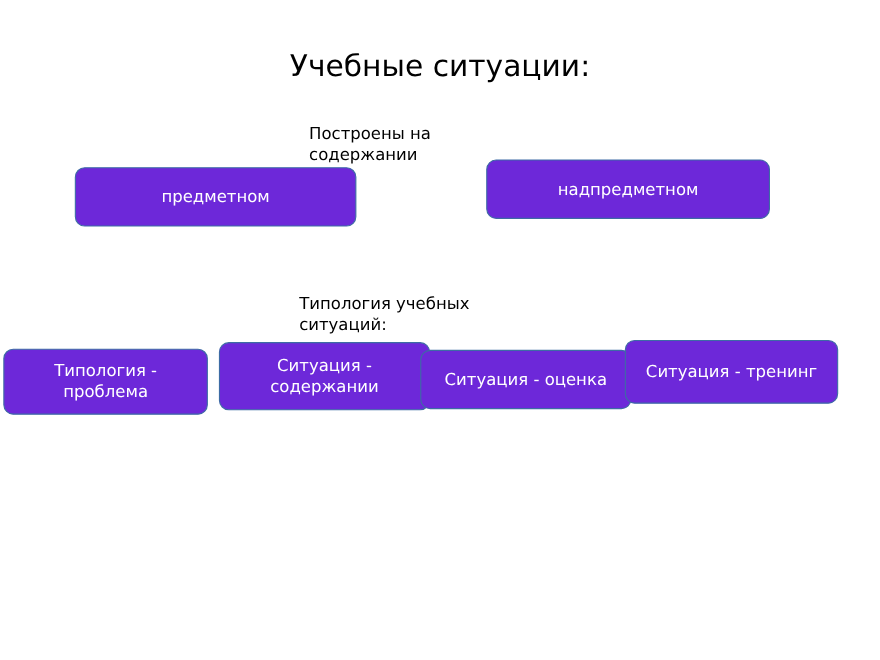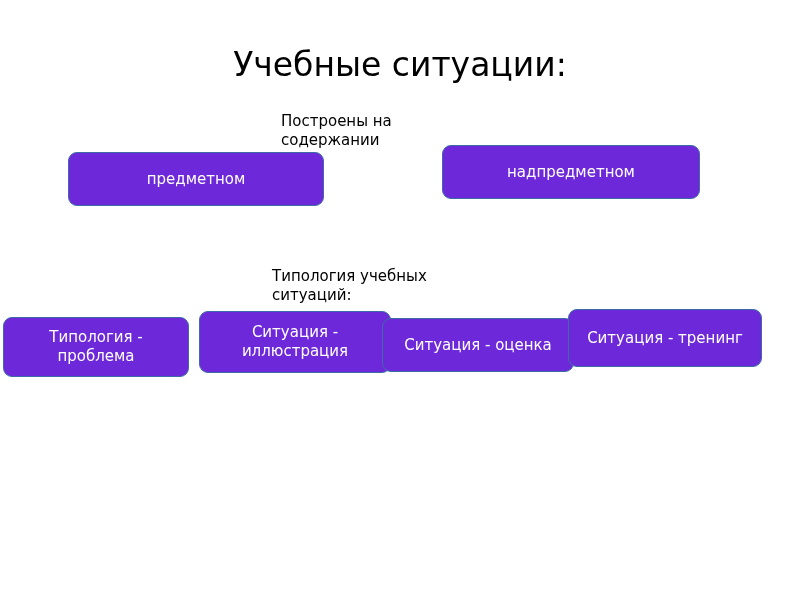--- a/index.html
+++ b/index.html
@@ -19,21 +19,21 @@
     left: 0; top: 0;
     width: 800px;
     height: 600px;
   }
   .title {
     position: absolute;
     left: 0;
     top: 45px;
     width: 800px;
     text-align: center;
-    font-size: 33px;
+    font-size: 27px;
     color: #000000;
     font-weight: normal;
     letter-spacing: 0px;
   }
   .caption {
     position: absolute;
     color: #000000;
     font-size: 15px;
     line-height: 19px;
     text-align: left;
@@ -110,17 +110,17 @@
   <div class="title">Учебные ситуации:</div>
 
   <div class="caption caption-built">Построены на содержании</div>
 
   <div class="box box-subject">предметном</div>
   <div class="box box-metasubject">надпредметном</div>
 
   <div class="caption caption-typology">Типология учебных ситуаций:</div>
 
   <div class="box box-problem">Типология - проблема</div>
-  <div class="box box-illustration">Ситуация - иллюстрация</div>
+  <div class="box box-illustration">Ситуация - содержании</div>
   <div class="box box-assessment">Ситуация - оценка</div>
   <div class="box box-training">Ситуация - тренинг</div>
 
 </div>
 
 </body></html>

